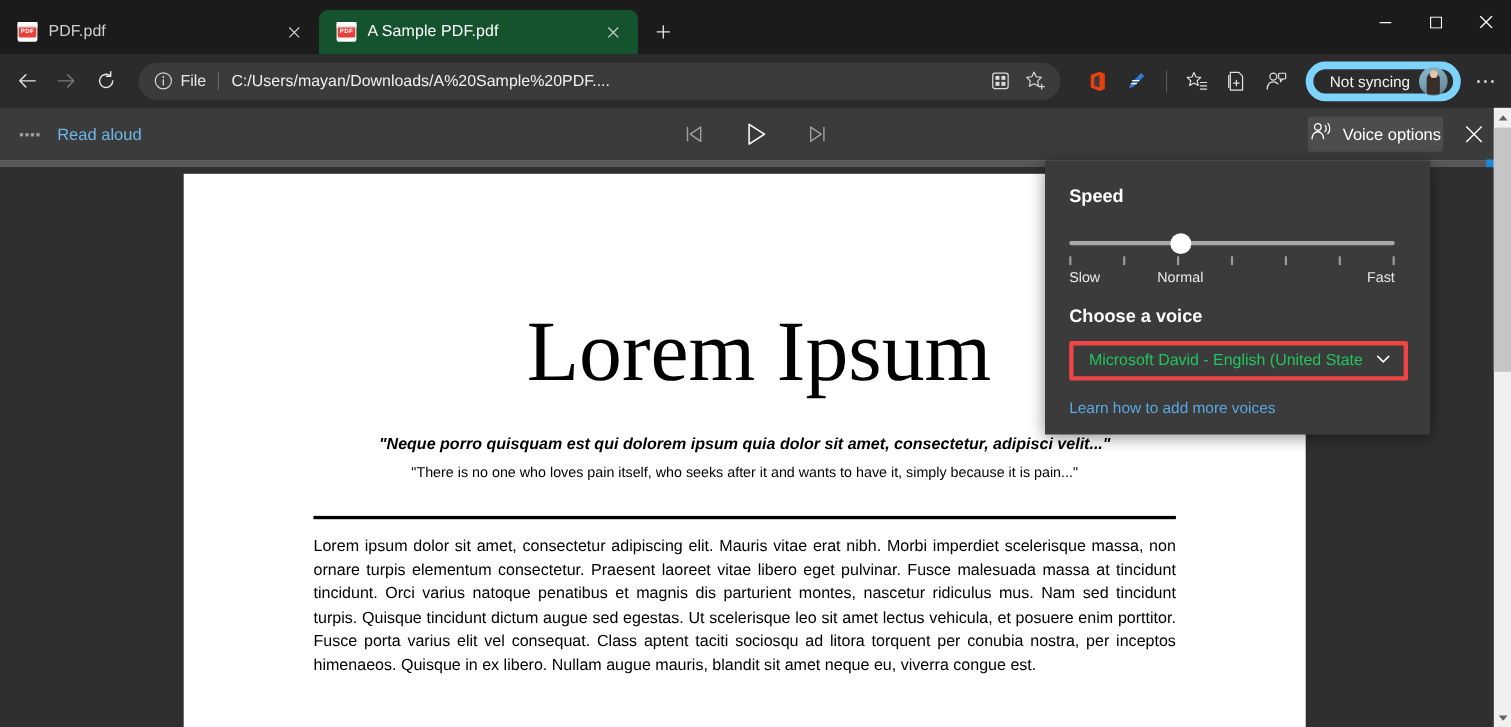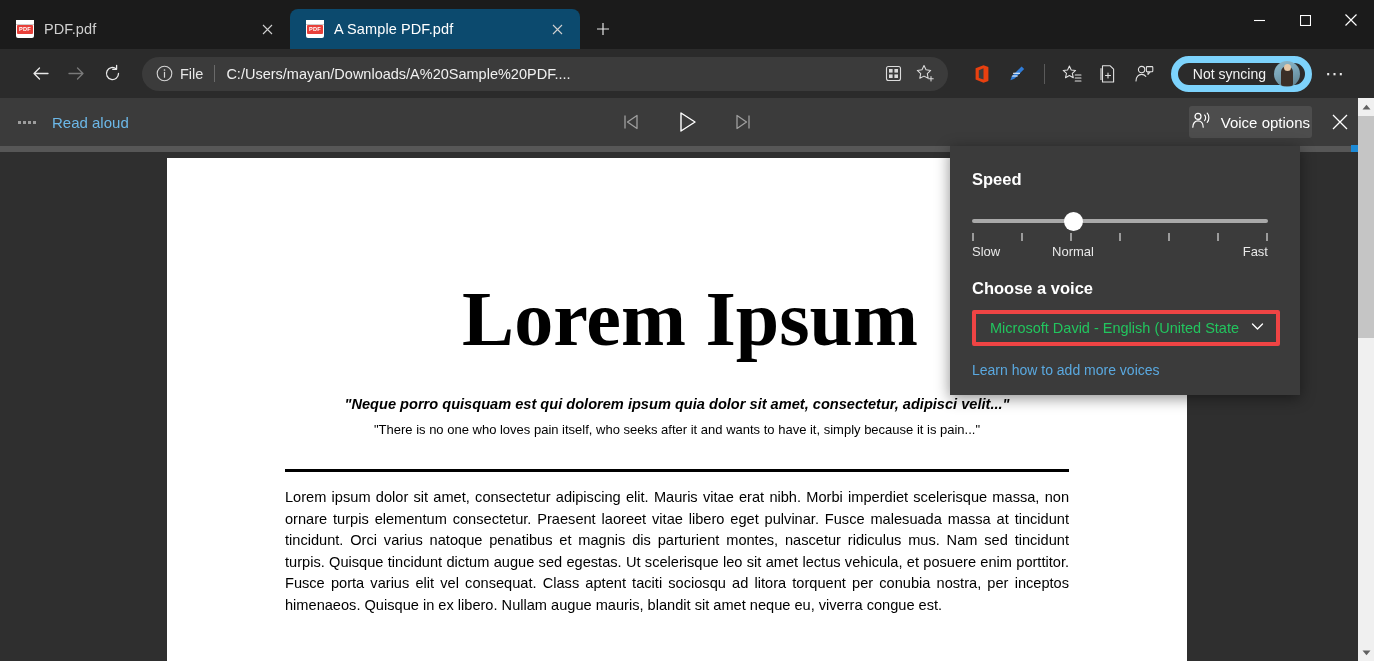--- a/index.html
+++ b/index.html
@@ -16,21 +16,21 @@
     position:absolute; left:0; top:0; width:1374px; height:49px;
     background:#1b1b1b;
   }
   .tabstrip { position:absolute; left:0; top:6px; height:43px; display:flex; align-items:flex-end; }
   .tab {
     position:relative; height:40px; width:290px;
     display:flex; align-items:center; gap:10px;
     padding:0 10px 0 16px; border-radius:8px 8px 0 0;
     color:#cfcfcf; font-size:14.5px;
   }
-  .tab.active { background:#0c4a6e; color:#ffffff; }
+  .tab.active { background:#14532d; color:#ffffff; }
   .tab .tab-title {
     flex:1; white-space:nowrap; overflow:hidden; text-overflow:ellipsis;
     letter-spacing:.1px;
   }
   .pdf-icon {
     width:18px; height:18px; flex:0 0 18px; position:relative;
     background:#ffffff; border-radius:2px;
   }
   .pdf-icon::before{
     content:""; position:absolute; left:0; top:0; width:18px; height:4px;
@@ -54,21 +54,21 @@
   .wincontrols { position:absolute; right:0; top:0; display:flex; height:40px; }
   .wc {
     width:46px; height:40px; display:flex; align-items:center; justify-content:center;
     color:#ffffff;
   }
   .wc svg { display:block; }
 
   
   .toolbar {
     position:absolute; left:0; top:49px; width:1374px; height:49px;
-    background:#2b2b2b; display:flex; align-items:center; padding:0 22px;
+    background:#2b2b2b; display:flex; align-items:center; padding:0 6px;
   }
   .navbtn {
     width:36px; height:36px; border-radius:50%;
     display:flex; align-items:center; justify-content:center; color:#e8e8e8;
   }
   .navbtn.disabled { color:#7a7a7a; }
   .omnibox {
     flex:1; height:34px; margin:0 8px 0 12px; background:#3b3b3b; border-radius:17px;
     display:flex; align-items:center; padding:0 6px 0 14px; min-width:0;
   }
@@ -141,21 +141,21 @@
   
   .viewer {
     position:absolute; left:0; top:152px; width:1358px; height:509px; background:#2f2f2f;
     overflow:hidden;
   }
   .page {
     position:absolute; left:167px; top:6px; width:1020px; height:620px;
     background:#ffffff; color:#000000;
   }
   .doc-title {
-    font-family:"Liberation Serif", serif; font-size:78px; font-weight:700;
+    font-family:"Liberation Serif", serif; font-size:78px; font-weight:400;
     text-align:center; margin-top:122px; line-height:1; letter-spacing:0px;padding-left:26px;
   }
   .quote1 {
     font-size:14.6px; font-style:italic; font-weight:600; text-align:center;
     margin-top:38px; font-family:"Liberation Sans", sans-serif;
   }
   .quote2 {
     font-size:13px; text-align:center; margin-top:10px;
     font-family:"Liberation Sans", sans-serif;
   }

